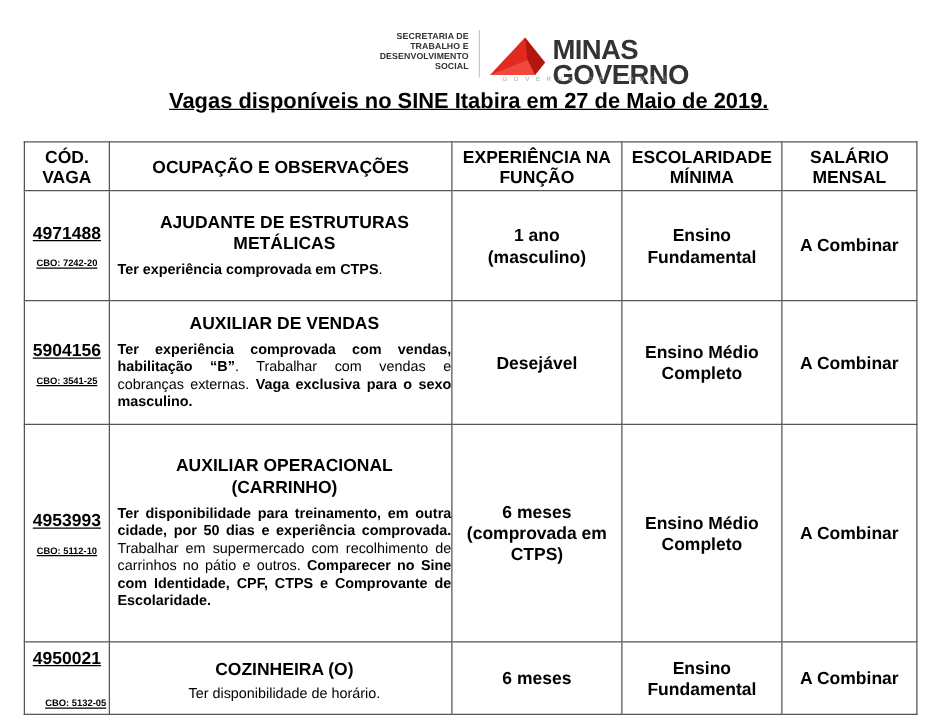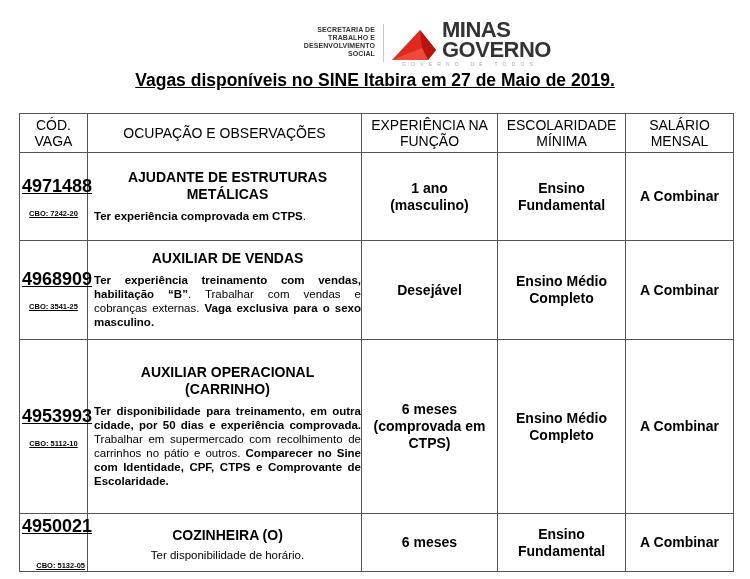--- a/index.html
+++ b/index.html
@@ -2,36 +2,36 @@
 <html><head>
 <meta charset="utf-8">
 <style>
   html, body { margin: 0; padding: 0; background: #ffffff; }
   body { width: 750px; height: 579px; position: relative; overflow: hidden; font-family: "Liberation Sans", sans-serif; color: #000; }
 
   .logo { position: absolute; left: 290px; top: 18px; height: 50px; width: 240px; }
   .secretaria { position: absolute; left: 0; top: 8px; width: 85px; text-align: right; font-size: 7px; font-weight: bold; line-height: 8px; color: #333; letter-spacing: 0.1px; }
   .logo-sep { position: absolute; left: 93px; top: 6px; width: 1px; height: 38px; background: #c9c9c9; }
   .logo-tri { position: absolute; left: 102px; top: 10px; width: 55px; height: 32px; }
-  .minas { position: absolute; left: 152px; top: 2px; font-size: 22px; font-weight: bold; line-height: 20px; color: #333; letter-spacing: -0.5px; }
+  .minas { position: absolute; left: 152px; top: 12px; font-size: 22px; font-weight: bold; line-height: 20px; color: #333; letter-spacing: -0.5px; }
   .governo { position: absolute; left: 112px; top: 43px; font-size: 5px; letter-spacing: 5.2px; color: #aaa; white-space: nowrap; }
 
   .title { position: absolute; left: 0; width: 750px; top: 70px; text-align: center; font-size: 17.5px; font-weight: bold; text-decoration: underline; }
 
   table.vagas { position: absolute; left: 19px; top: 113px; width: 714px; border-collapse: collapse; table-layout: fixed; }
   table.vagas th, table.vagas td { border: 1.5px solid #555; text-align: center; vertical-align: middle; }
-  table.vagas th { font-size: 14px; font-weight: normal; line-height: 16px; height: 38px; padding: 0 2px; }
+  table.vagas th { font-size: 14px; font-weight: bold; line-height: 16px; height: 38px; padding: 0 2px; }
   .col-cod { width: 68px; }
   .col-ocup { width: 274px; }
   .col-exp { width: 136px; }
   .col-esc { width: 128px; }
   .col-sal { width: 108px; }
 
   td.cod { padding: 0 2px; position: relative; }
-  .cod-num { font-size: 18px; font-weight: bold; text-decoration: underline; display: block; }
+  .cod-num { font-size: 14px; font-weight: bold; text-decoration: underline; display: block; }
   .cbo { font-size: 7.5px; font-weight: bold; text-decoration: underline; display: block; margin-top: 12px; }
 
   td.ocup { padding: 4px 0 6px 6px; vertical-align: top; }
   .ocup-title { font-size: 14px; font-weight: bold; line-height: 17px; text-align: center; margin-bottom: 6px; }
   .ocup-obs { font-size: 11.5px; line-height: 14px; text-align: justify; }
   .ocup-obs b { font-weight: bold; }
   .ocup-obs.left { text-align: center; }
 
   td.val { font-size: 14px; font-weight: bold; line-height: 17px; padding: 0 4px; }
 
@@ -100,28 +100,28 @@
     <td class="val">
       <span>Ensino</span><br><span>Fundamental</span>
     </td>
     <td class="val">
       <span>A Combinar</span>
     </td>
   </tr>
 
   <tr class="row2">
     <td class="cod">
-      <span class="cod-num">4968909</span>
+      <span class="cod-num">5904156</span>
       <span class="cbo">CBO: 3541-25</span>
     </td>
     <td class="ocup">
       <div class="ocup-title">
         <span>AUXILIAR DE VENDAS</span><span></span>
       </div>
-      <div class="ocup-obs"><b>Ter experiência treinamento com vendas, habilitação “B”</b><span>. Trabalhar com vendas e cobranças externas. </span><b>Vaga exclusiva para o sexo masculino.</b></div>
+      <div class="ocup-obs"><b>Ter experiência comprovada com vendas, habilitação “B”</b><span>. Trabalhar com vendas e cobranças externas. </span><b>Vaga exclusiva para o sexo masculino.</b></div>
     </td>
     <td class="val">
       <span>Desejável</span><span></span><span></span>
     </td>
     <td class="val">
       <span>Ensino Médio</span><br><span>Completo</span>
     </td>
     <td class="val">
       <span>A Combinar</span>
     </td>

